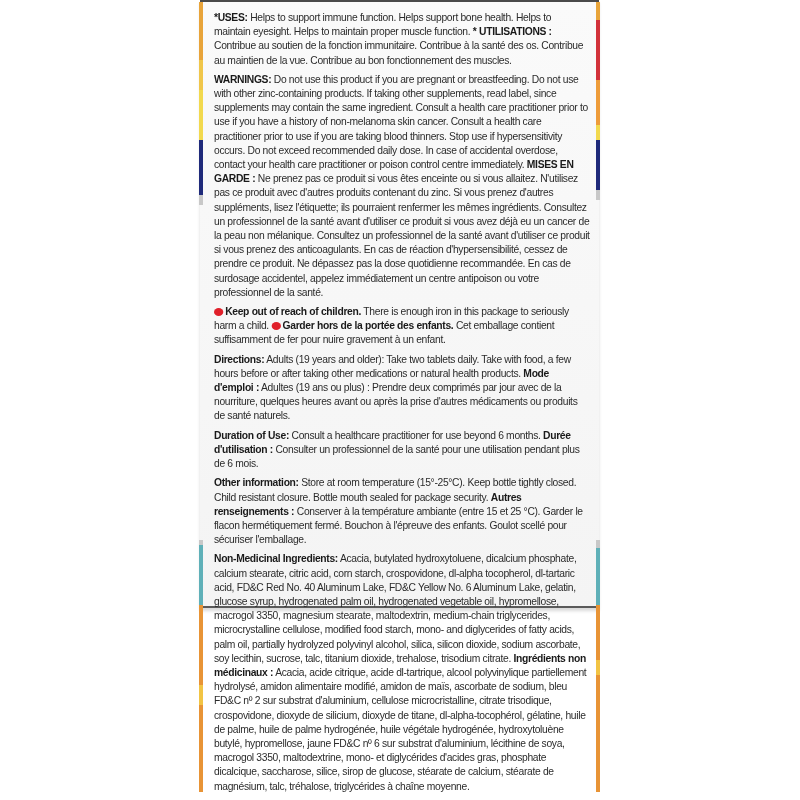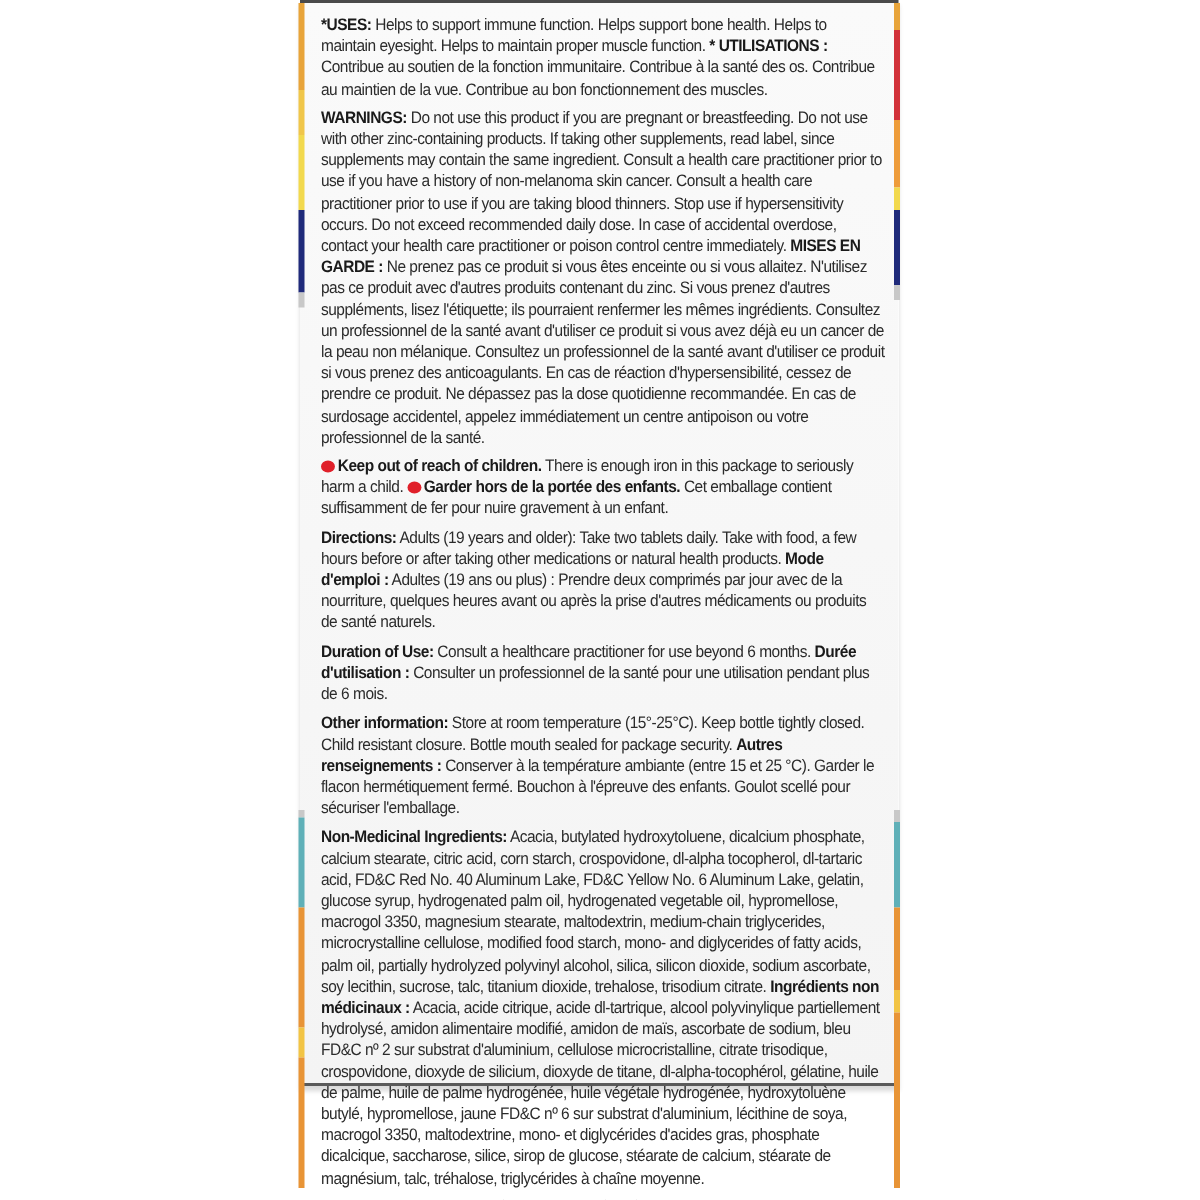--- a/index.html
+++ b/index.html
@@ -1,18 +1,18 @@
 <!DOCTYPE html>
 <html><head>
   <meta charset="utf-8">
   <style>
     html, body { margin: 0; padding: 0; background: #ffffff; }
     body { width: 800px; height: 800px; position: relative; overflow: hidden; }
     .panel {
-      position: absolute; left: 200px; top: 0; width: 399px; height: 724px;
+      position: absolute; left: 200px; top: 0; width: 399px; height: 608px;
       background: linear-gradient(to bottom, #fafafa 0%, #f4f4f4 100%);
       box-sizing: border-box;
       border-bottom: 2px solid #5a5a5a;
       box-shadow: 0 3px 3px rgba(0,0,0,0.15);
     }
     .topline { position: absolute; left: 0; right: 0; top: 0; height: 2px; background: #4a4a4a; }
     .stripe { position: absolute; top: 0; width: 4px; height: 100%; }
     .stripe.left { left: -1px; }
     .stripe.right { right: -1px; }
     .seg { position: absolute; left: 0; width: 100%; }

